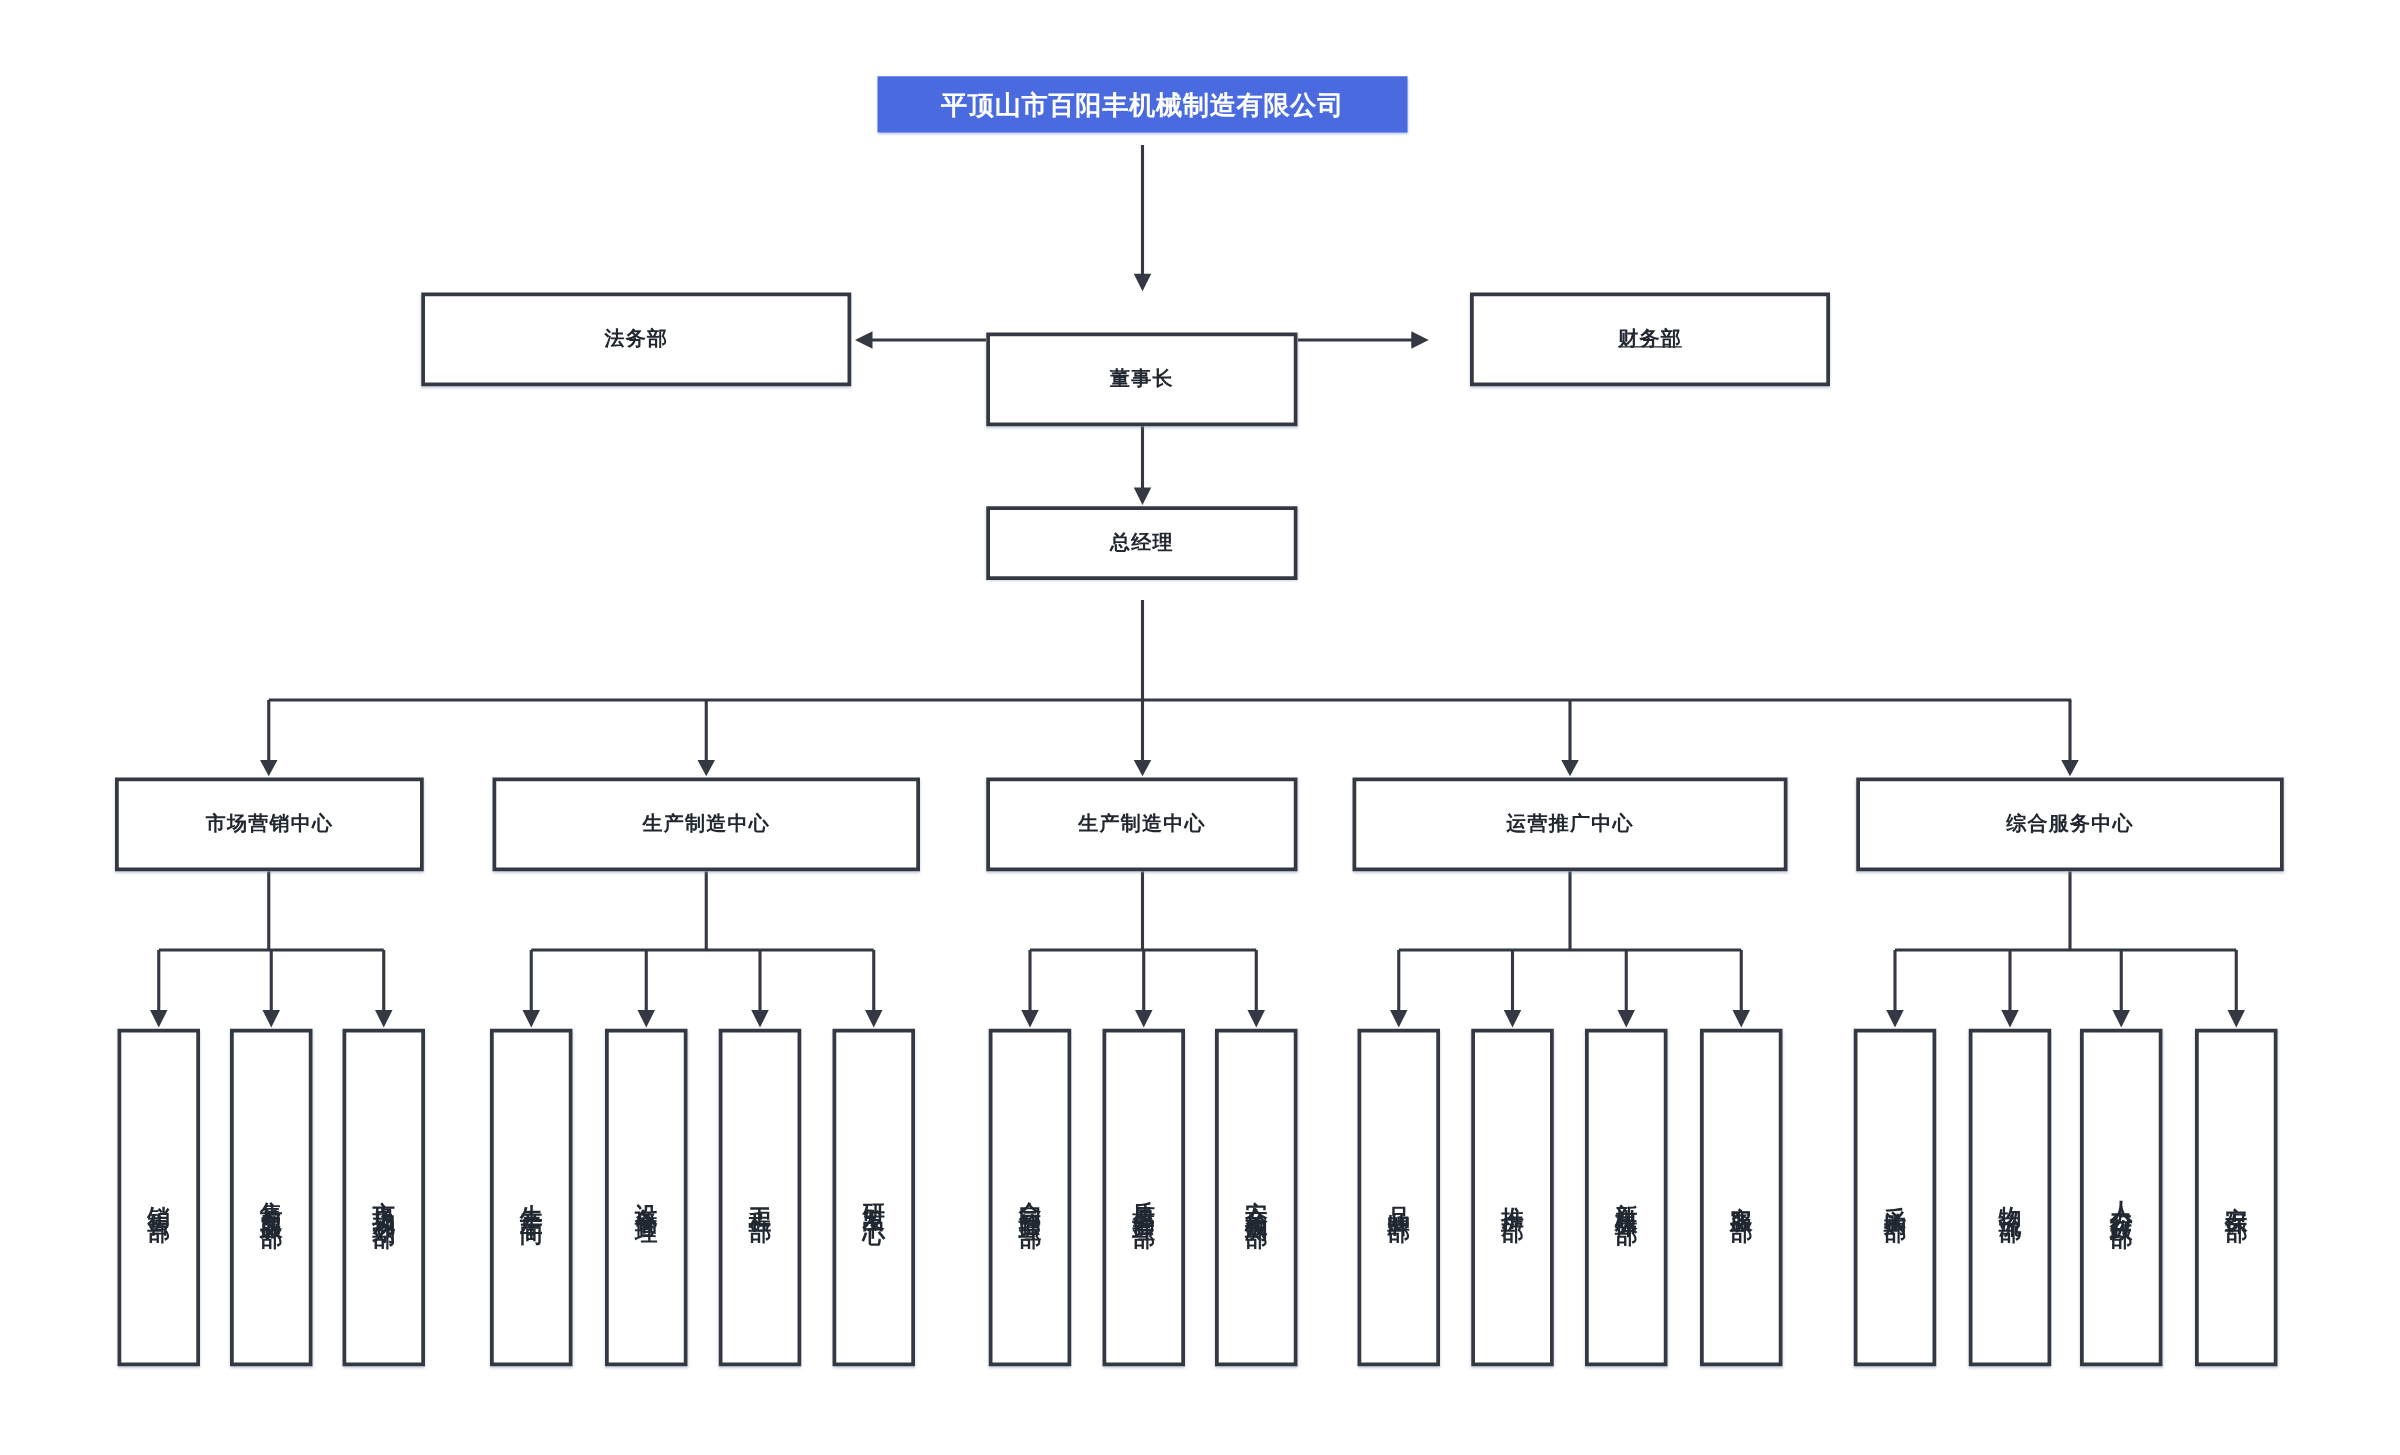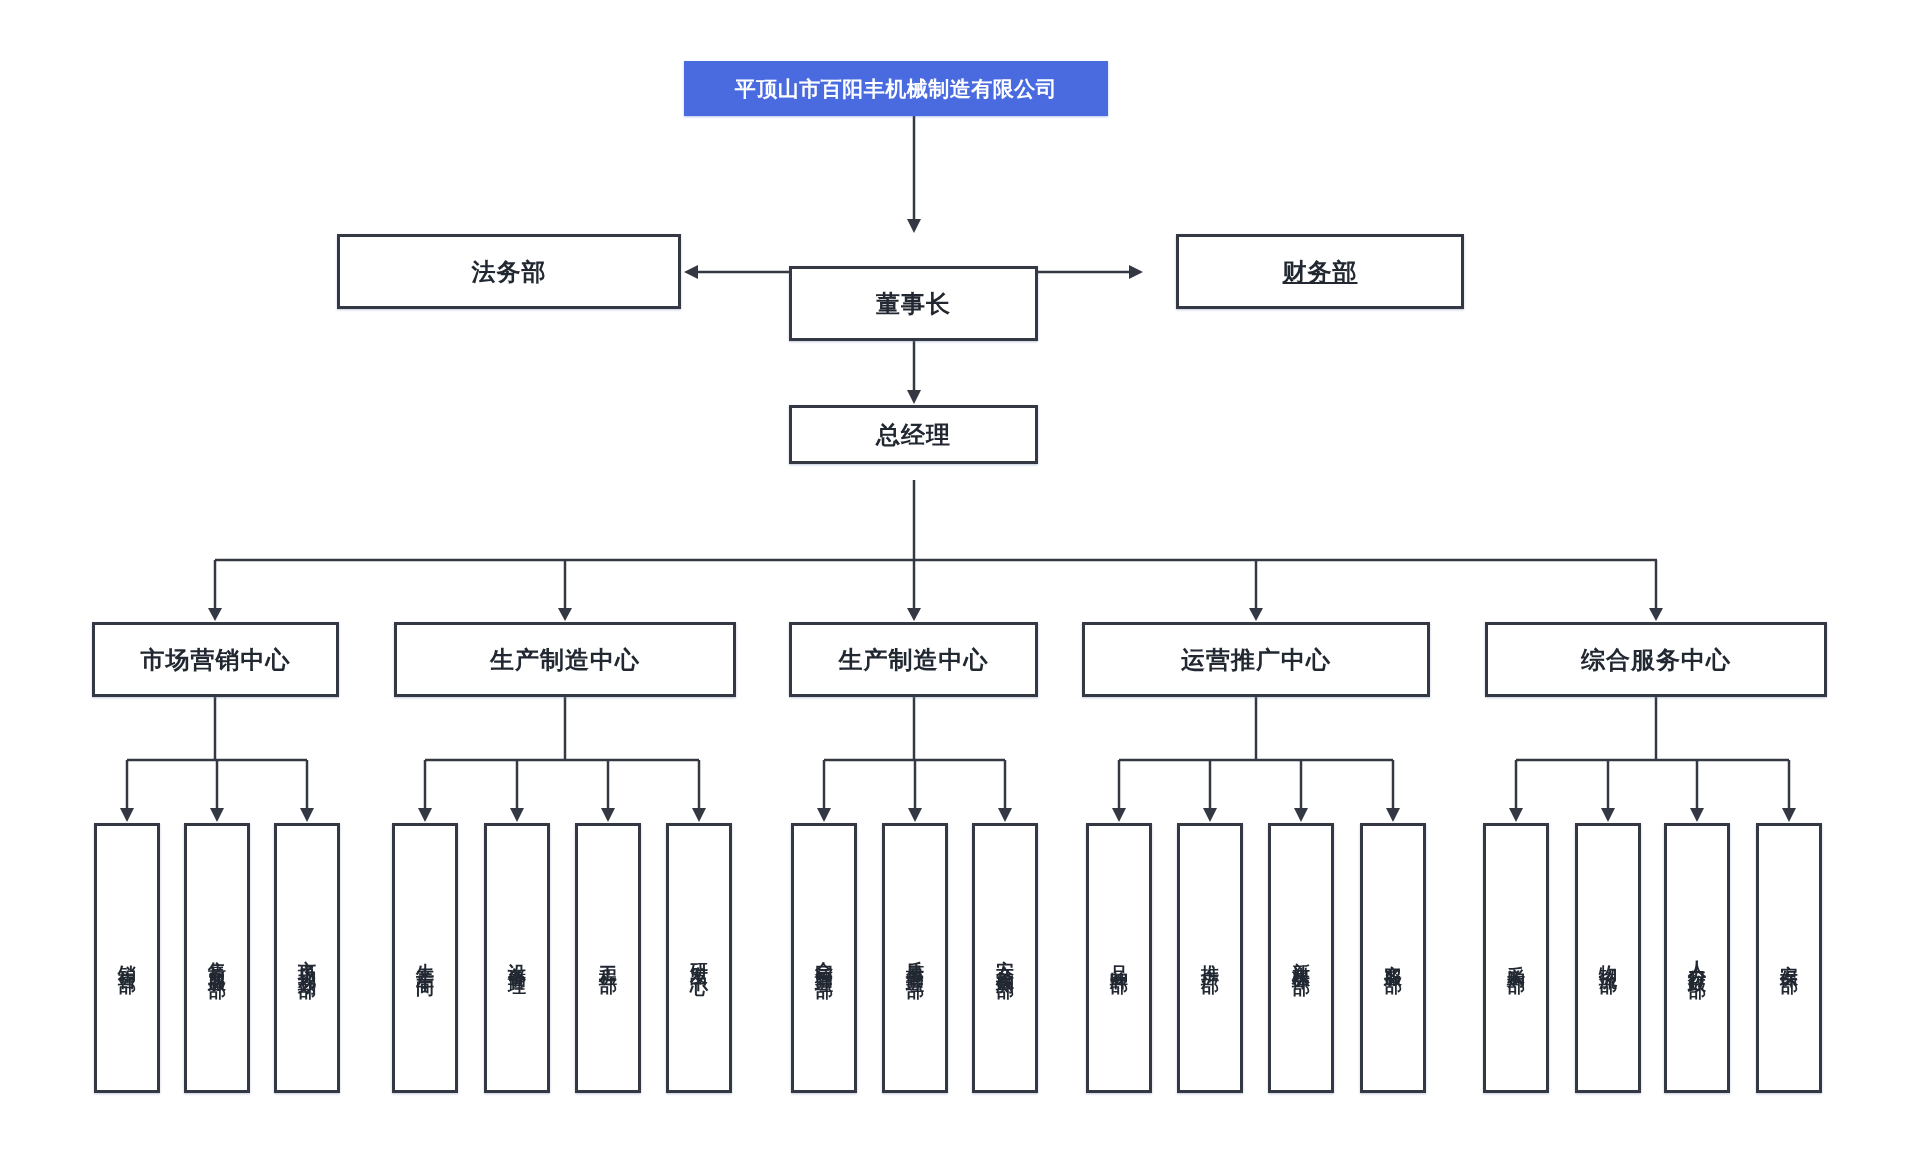--- a/index.html
+++ b/index.html
@@ -14,21 +14,21 @@
   .wires line{stroke:#333842;stroke-width:2.5;}
   .wires polygon{fill:#333842;stroke:none;}
   .node{
     position:absolute;
     display:flex;align-items:center;justify-content:center;
     background:#ffffff;
     border:3px solid #333842;
     box-sizing:border-box;
     color:#222831;
     font-weight:bold;
-    font-size:24px;
+    font-size:16px;
     letter-spacing:1px;
     text-align:center;
     box-shadow:0 1px 2px rgba(120,140,180,0.45);
   }
   .node.company{
     background:#4a6bdf;
     border:none;
     color:#ffffff;
     font-size:21px;
     letter-spacing:0.5px;
@@ -140,21 +140,21 @@
       <polygon points="1516,822 1509,808 1523,808"></polygon>
       <line x1="1608" y1="760" x2="1608" y2="810"></line>
       <polygon points="1608,822 1601,808 1615,808"></polygon>
       <line x1="1697" y1="760" x2="1697" y2="810"></line>
       <polygon points="1697,822 1690,808 1704,808"></polygon>
       <line x1="1789" y1="760" x2="1789" y2="810"></line>
       <polygon points="1789,822 1782,808 1796,808"></polygon>
     </g>
   </svg>
 
-  <div class="node company" style="left:684px;top:61px;width:424px;height:55px;text-align:right;">
+  <div class="node company" style="left:702px;top:61px;width:424px;height:45px;text-align:right;">
     <span>平顶山市百阳丰机械制造有限公司</span>
   </div>
 
   <div class="node" style="left:337px;top:234px;width:344px;height:75px;">
     <span>法务部</span>
   </div>
   <div class="node" style="left:789px;top:234px;width:249px;height:75px;margin-top:32px;">
     <span>董事长</span>
   </div>
   <div class="node" style="left:1176px;top:234px;width:288px;height:75px;text-decoration:underline;">

